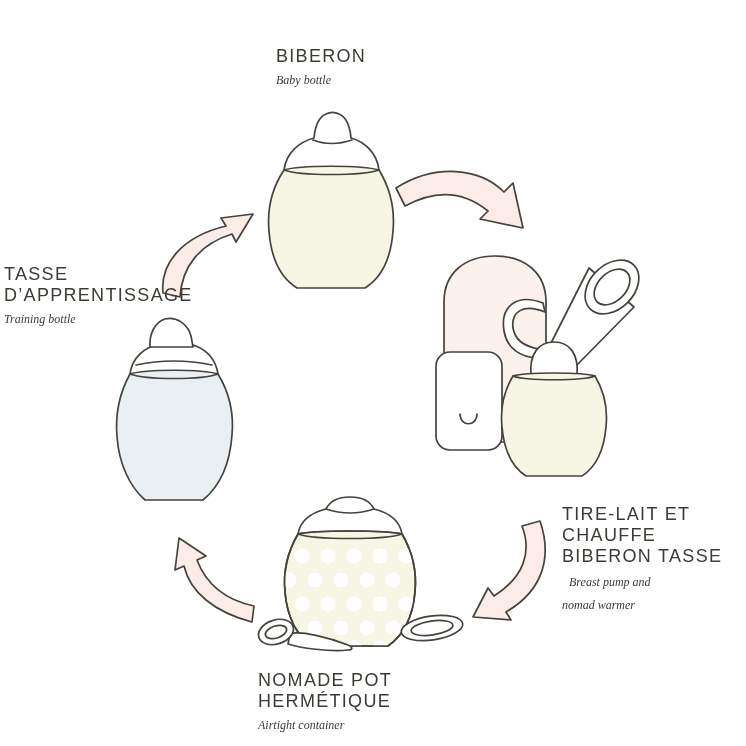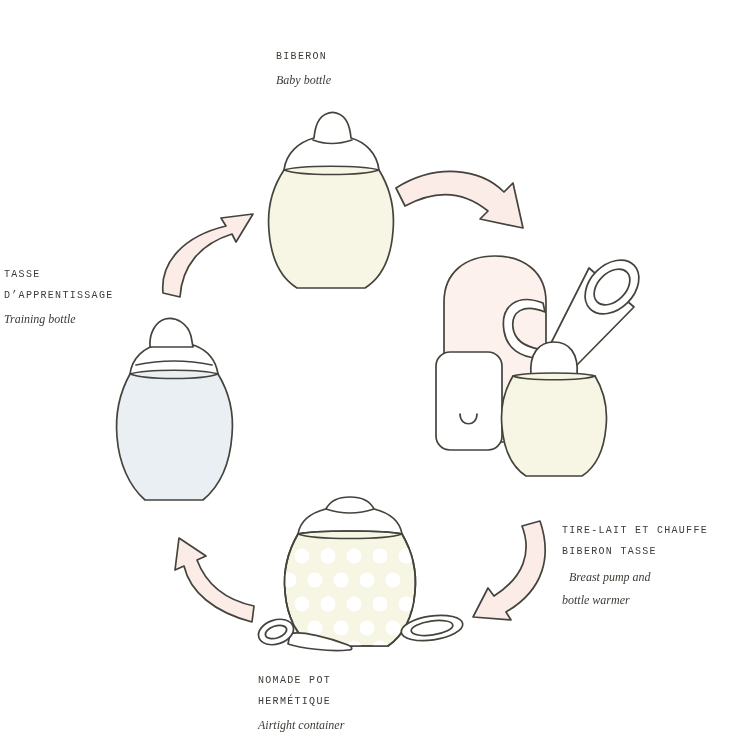--- a/index.html
+++ b/index.html
@@ -18,22 +18,22 @@
   }
   #art {
     position: absolute;
     left: 0; top: 0;
   }
   .label {
     position: absolute;
     color: var(--text, #3c3b35);
   }
   .caps {
-    font-family: Liberation Mono, monospace;
-    font-size: 10px;
+    font-family: Liberation Sans, sans-serif;
+    font-size: 18px;
     font-weight: 400;
     letter-spacing: 1.3px;
     line-height: 21px;
     color: var(--text, #3c3b35);
   }
   .ital {
     font-family: "Liberation Serif", serif;
     font-style: italic;
     font-size: 12px;
     line-height: 23px;
@@ -142,25 +142,25 @@
       <path class="ln fill-blue" d="M 130 374 C 146 369 202 369 218 374 C 229 392 234 413 232 435 C 230 463 220 486 203 500 L 145 500 C 129 486 119 463 117 437 C 115 414 120 392 130 374 Z"></path>
       <path class="ln" d="M 130 374 C 146 380 202 380 218 374"></path>
     </g>
   </svg>
 
   <div class="label" style="left:276px; top:46px;">
     <div class="caps">BIBERON</div>
     <div class="ital">Baby bottle</div>
   </div>
 
-  <div class="label" style="left:562px; top:520px;">
+  <div class="label" style="left:562px; top:504px;">
     <div class="caps">TIRE-LAIT ET CHAUFFE</div>
     <div class="caps">BIBERON TASSE</div>
     <div class="ital" style="margin-top:4px;margin-left:7px;">Breast pump and</div>
-    <div class="ital" style="margin-top:0;">bottle warmer</div>
+    <div class="ital" style="margin-top:0;">nomad warmer</div>
   </div>
 
   <div class="label" style="left:258px; top:670px;">
     <div class="caps">NOMADE POT</div>
     <div class="caps">HERMÉTIQUE</div>
     <div class="ital">Airtight container</div>
   </div>
 
   <div class="label" style="left:4px; top:264px;">
     <div class="caps">TASSE</div>

